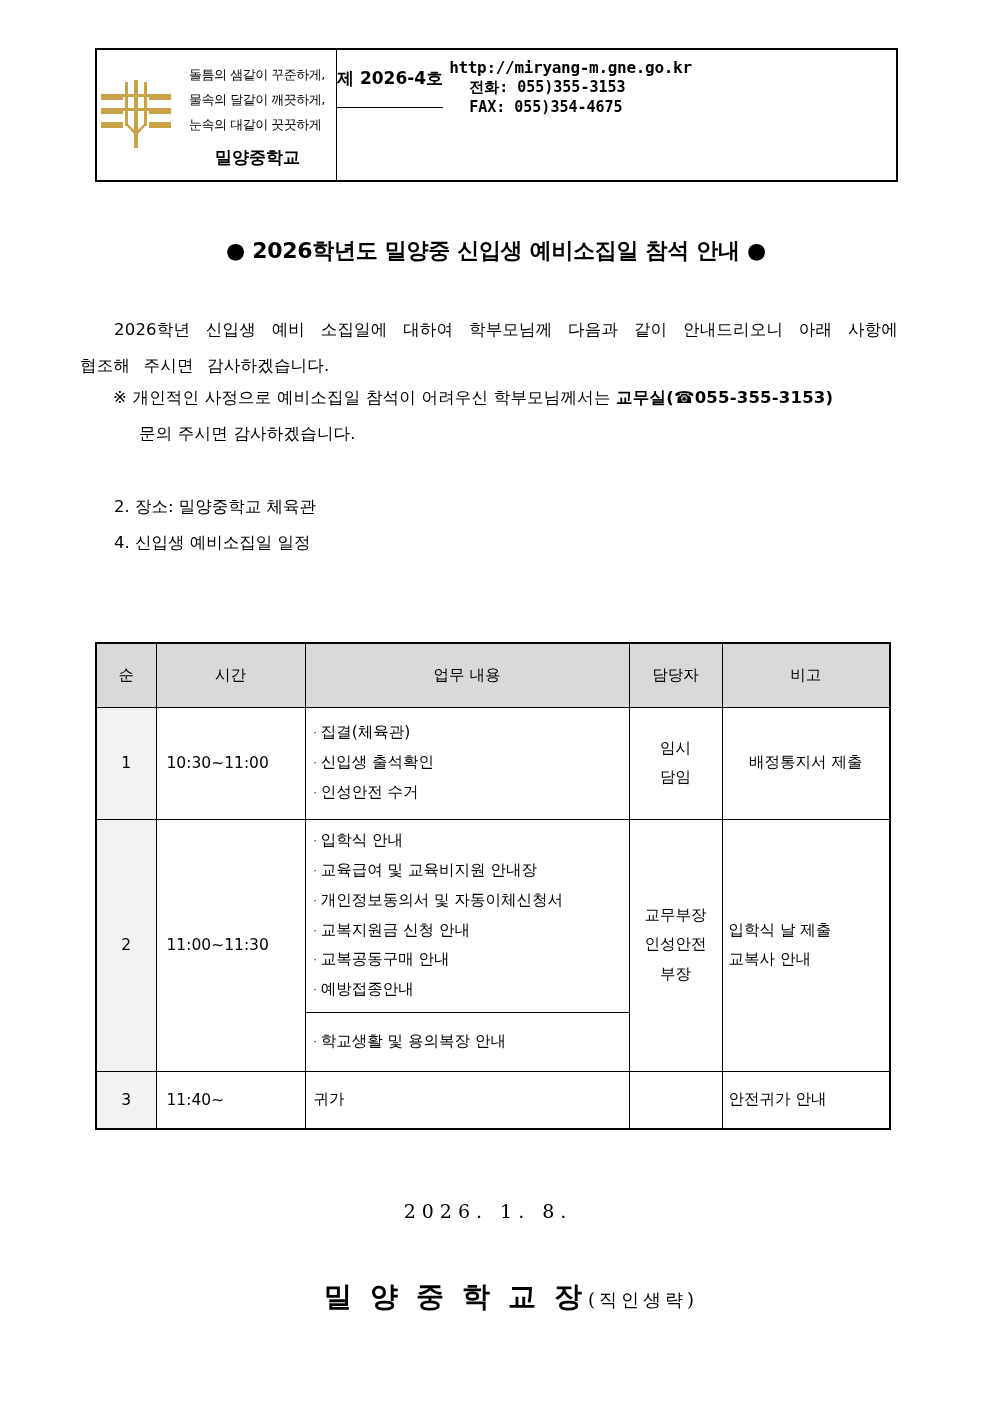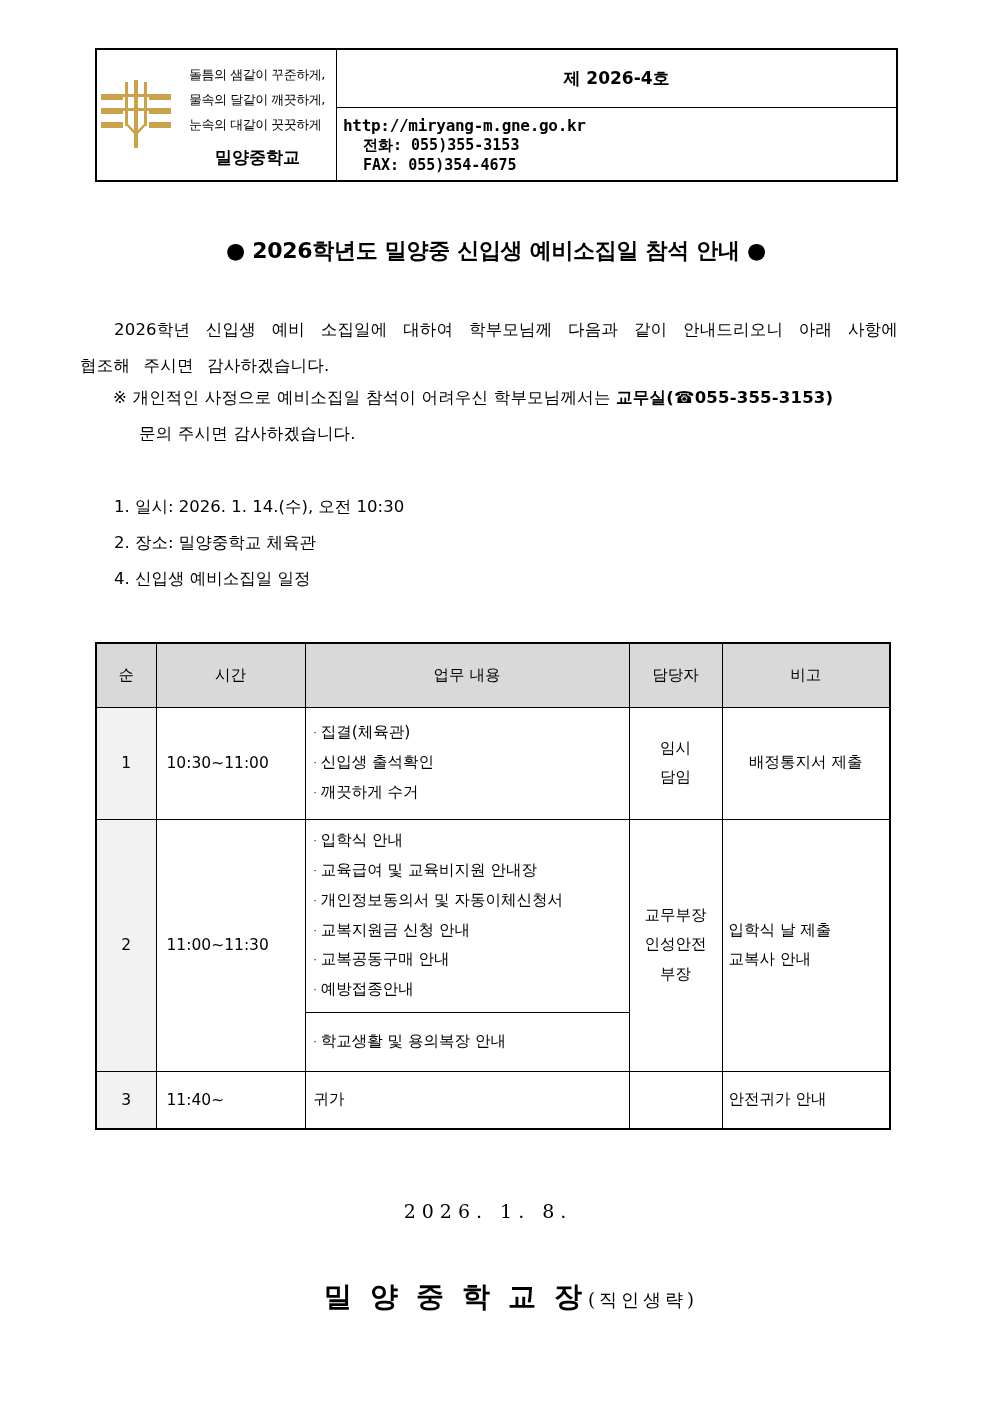--- a/index.html
+++ b/index.html
@@ -3,21 +3,21 @@
 <meta charset="utf-8">
 <style>
   * { box-sizing: border-box; margin: 0; padding: 0; }
   html, body { width: 992px; height: 1403px; background: #ffffff; }
   body { position: relative; font-family: "DejaVu Sans", "Liberation Sans", sans-serif; color: #000; overflow: hidden; }
 
   
   .masthead { position: absolute; left: 95px; top: 48px; width: 803px; height: 134px; border: 2px solid #000; display: flex; }
   .mh-left { width: 240px; border-right: 1px solid #000; position: relative; }
   .mh-mid { width: 309px; border-right: 1px solid #000; display: flex; align-items: center; justify-content: center; }
-  .mh-right { flex: 1; display: flex; flex-direction: column; }
+  .mh-right { flex: 1; display: flex; }
   .logo { position: absolute; left: 4px; top: 30px; width: 70px; height: 70px; }
   .mottos { position: absolute; left: 92px; top: 12px; font-size: 13px; line-height: 25px; letter-spacing: -0.5px; white-space: nowrap; }
   .school-name { position: absolute; left: 118px; top: 96px; font-size: 17px; font-weight: bold; letter-spacing: 0px; }
   .paper-title { font-family: "DejaVu Serif", "Liberation Serif", serif; font-size: 40px; font-weight: bold; letter-spacing: 14px; margin-left: 12px; }
   .issue { height: 58px; border-bottom: 1px solid #000; display: flex; align-items: center; justify-content: center; font-size: 17px; font-weight: bold; }
   .contact { flex: 1; padding-top: 8px; }
   .url { font-family: "DejaVu Sans Mono", "Liberation Mono", monospace; font-weight: bold; font-size: 16px; padding-left: 6px; letter-spacing: -0.3px; }
   .phone, .fax { font-family: "DejaVu Sans Mono", "Liberation Mono", monospace; font-weight: bold; font-size: 15px; padding-left: 26px; line-height: 20px; }
 
   
@@ -89,21 +89,20 @@
 
 <div class="doc-title">● 2026학년도 밀양중 신입생 예비소집일 참석 안내 ●</div>
 
 <div class="para p1">2026학년 신입생 예비 소집일에 대하여 학부모님께 다음과 같이 안내드리오니 아래 사항에 협조해 주시면 감사하겠습니다.</div>
 <div class="para note">
   <div><span>※ 개인적인 사정으로 예비소집일 참석이 어려우신 학부모님께서는 </span><b>교무실(☎055-355-3153)</b></div>
   <div class="note-line2">문의 주시면 감사하겠습니다.</div>
 </div>
 
 <div class="items">
-  <div>1. 일시: 2026. 1. 14.(수), 오전 10:30</div>
   <div>2. 장소: 밀양중학교 체육관</div>
   <div>4. 신입생 예비소집일 일정</div>
 </div>
 
 <table class="sched">
   <thead>
     <tr>
       <th style="width:60px">순</th>
       <th style="width:149px">시간</th>
       <th style="width:324px">업무 내용</th>
@@ -111,21 +110,21 @@
       <th>비고</th>
     </tr>
   </thead>
   <tbody>
     <tr style="height:112px">
       <td class="num">1</td>
       <td class="time">10:30~11:00</td>
       <td class="task">
         <div><span class="bullet">·</span><span>집결(체육관)</span></div>
         <div><span class="bullet">·</span><span>신입생 출석확인</span></div>
-        <div><span class="bullet">·</span><span>깨끗하게 수거</span></div>
+        <div><span class="bullet">·</span><span>인성안전 수거</span></div>
       </td>
       <td class="staff">
         <div>임시</div>
         <div>담임</div>
       </td>
       <td class="note-cell center">배정통지서 제출</td>
     </tr>
     <tr style="height:193px">
       <td class="num" rowspan="2">2</td>
       <td class="time" rowspan="2">11:00~11:30</td>

